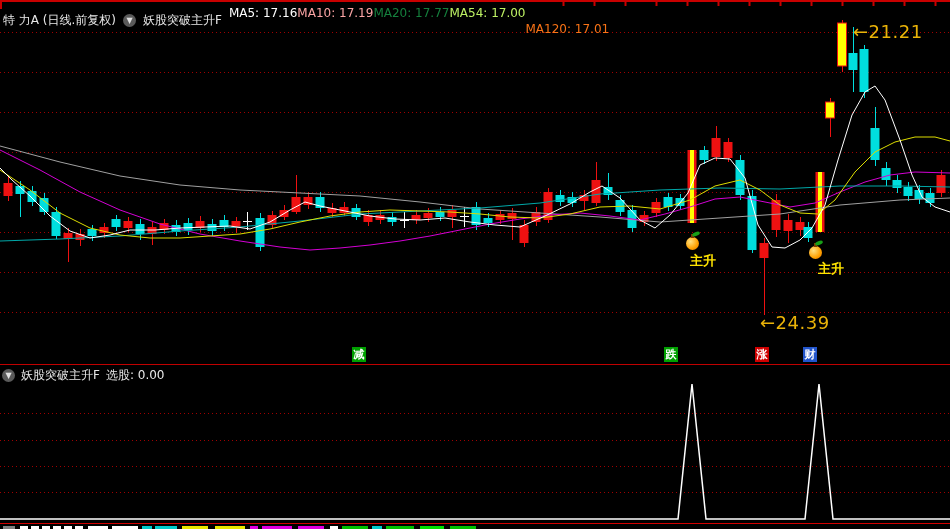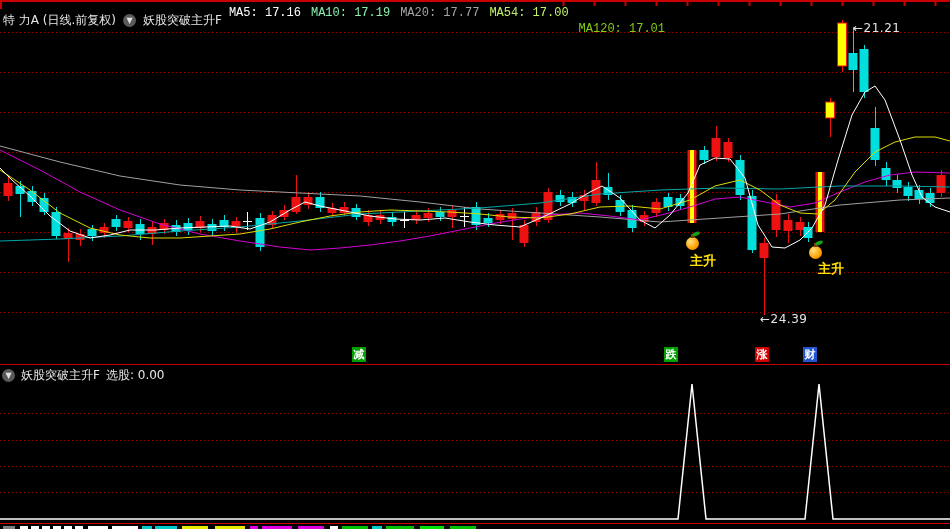--- a/index.html
+++ b/index.html
@@ -9,21 +9,21 @@
   .hdr{position:absolute;left:3px;top:13px;height:15px;display:flex;align-items:center;gap:7px;
        font-size:12px;white-space:nowrap;z-index:5;}
   .hdr .t{color:#e8e8e8;}
   .chev{width:13px;height:13px;border-radius:50%;background:#5a5a5a;color:#e0e0e0;
         display:inline-flex;align-items:center;justify-content:center;font-size:8px;line-height:1;}
   .ma{font-size:12px;}
   .sep{position:absolute;left:0;width:950px;height:1px;background:#c00000;z-index:4;}
   svg.plot{position:absolute;left:0;top:0;z-index:1;}
   .badge{position:absolute;top:347px;width:14px;height:15px;color:#fff;font-size:11px;font-weight:bold;
          text-align:center;line-height:15px;z-index:3;}
-  .pricetag{position:absolute;color:#e5e5e5;font-size:12px;z-index:3;letter-spacing:0.5px;}
+  .pricetag{position:absolute;color:#eab308;font-size:18px;z-index:3;letter-spacing:0.5px;}
   .fruit{position:absolute;width:13px;height:13px;border-radius:50%;z-index:3;
          background:radial-gradient(circle at 35% 35%,#ffe080,#ffa000 60%,#d96d00);}
   .fruit::before{content:"";position:absolute;left:5px;top:-3px;width:3px;height:4px;background:#7a3a00;}
   .fruit::after{content:"";position:absolute;left:6px;top:-5px;width:8px;height:4px;
          border-radius:60% 60% 60% 60%;background:#17a017;transform:rotate(-22deg);}
   .mklabel{position:absolute;color:#ffe400;font-size:13px;font-weight:bold;z-index:3;}
   .hdr2{position:absolute;left:2px;top:368px;height:15px;display:flex;align-items:center;gap:6px;
         font-size:12px;color:#e8e8e8;white-space:nowrap;z-index:5;}
   .clipline{position:absolute;left:0;top:523px;width:950px;height:1px;background:#d00000;}
   .clipped{position:absolute;left:0;top:525px;width:950px;height:4px;overflow:hidden;z-index:5;}
@@ -230,26 +230,26 @@
       <polyline points="0,519 678,519 692,384 706,519 805,519 819,384 833,519 950,519" fill="none" stroke="#ffffff" stroke-width="1.5"></polyline>
     </svg>
 
   <div class="topline"></div>
   <div class="ltick"></div>
 
   <div class="hdr">
     <span class="t">特 力A (日线.前复权)</span>
     <span class="chev">▼</span>
     <span class="t">妖股突破主升F</span>
-    <span id="ma-row" style="display:flex;gap:10px;font-family:Liberation Mono, monospace;">
+    <span id="ma-row" style="display:flex;">
         <span class="ma" style="color: rgb(255, 255, 255);">MA5: 17.16</span>
-        <span class="ma" style="color: #86efac;">MA10: 17.19</span>
-        <span class="ma" style="color: #a3a3a3;">MA20: 17.77</span>
+        <span class="ma" style="color: #fca5a5;">MA10: 17.19</span>
+        <span class="ma" style="color: #15803d;">MA20: 17.77</span>
         <span class="ma" style="color: #bef264;">MA54: 17.00</span>
-        <span class="ma" style="color: #84cc16; margin-top: 16px;">MA120: 17.01</span>
+        <span class="ma" style="color: #f97316; margin-top: 16px;">MA120: 17.01</span>
       </span>
   </div>
 
   <div class="sep" style="top:364px;"></div>
 
   <div class="pricetag" id="high-label" style="left: 853px; top: 21px;">←21.21</div>
   <div class="pricetag" id="low-label" style="left: 760px; top: 312px;">←24.39</div>
 
   <div class="hdr2">
     <span class="chev">▼</span>

